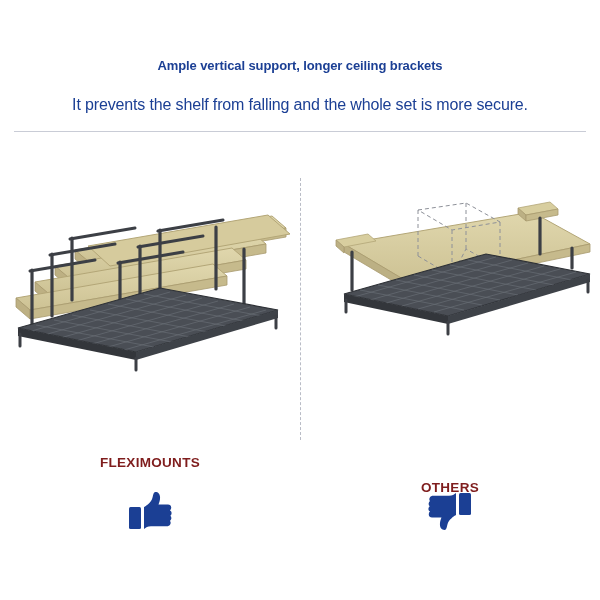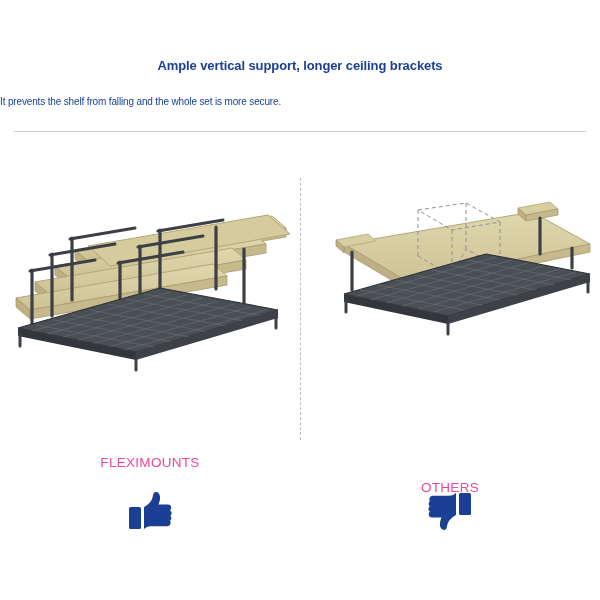--- a/index.html
+++ b/index.html
@@ -30,22 +30,22 @@
     font-size: 13px;
     font-weight: bold;
     color: #1b3f94;
     letter-spacing: -0.1px;
   }
   .subhead {
     position: absolute;
     top: 96px;
     left: 0;
     width: 600px;
-    text-align: left;
-    font-size: 10px;
+    text-align: center;
+    font-size: 16px;
     font-weight: normal;
     color: #1b3f94;
     letter-spacing: -0.15px;
   }
   .rule {
     position: absolute;
     top: 131px;
     left: 14px;
     width: 572px;
     height: 1px;
@@ -65,22 +65,22 @@
     height: 290px;
   }
   .panel-left { left: 0px; width: 300px; }
   .panel-right { left: 300px; width: 300px; }
   .panel svg { display: block; }
 
   .caption {
     position: absolute;
     top: 455px;
     font-size: 13.5px;
-    font-weight: normal;
-    color: #ec4899;
+    font-weight: bold;
+    color: #7f1d1d;
     text-align: center;
     letter-spacing: 0.3px;
   }
   .caption-left { left: 0; width: 300px; }
   .caption-right { left: 300px; width: 300px; margin-top: 25px; }
 
   .thumb {
     position: absolute;
     top: 488px;
     width: 300px;

